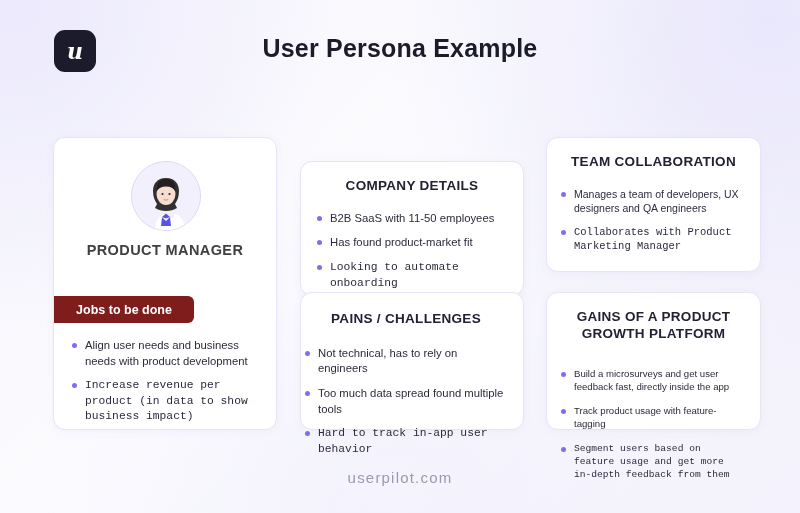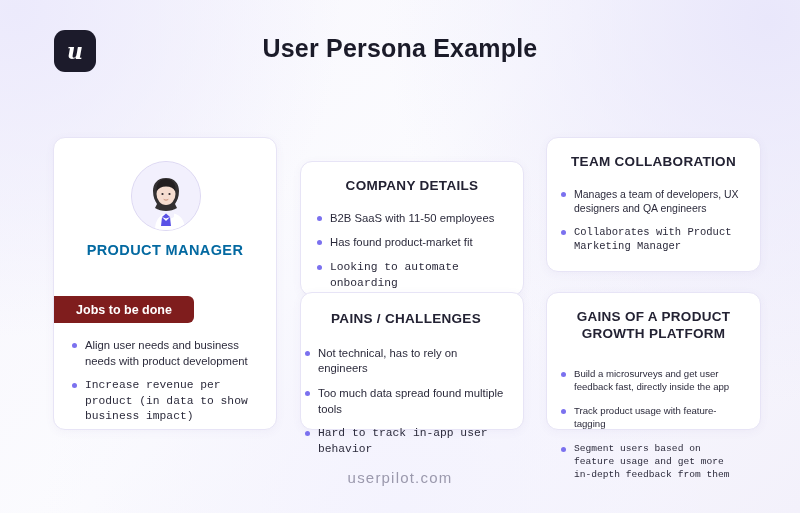--- a/index.html
+++ b/index.html
@@ -94,21 +94,21 @@
     position: relative;
   }
   .persona-role {
     position: absolute;
     top: 104px;
     left: 0;
     right: 0;
     text-align: center;
     font-size: 14.5px;
     font-weight: 700;
-    color: #0369a1;
+    color: #404040;
     letter-spacing: 0.4px;
   }
   .jobs-badge {
     position: absolute;
     left: 0;
     top: 158px;
     width: 140px;
     height: 27px;
     background: #7f1d1d;
     border-radius: 0 6px 6px 0;

